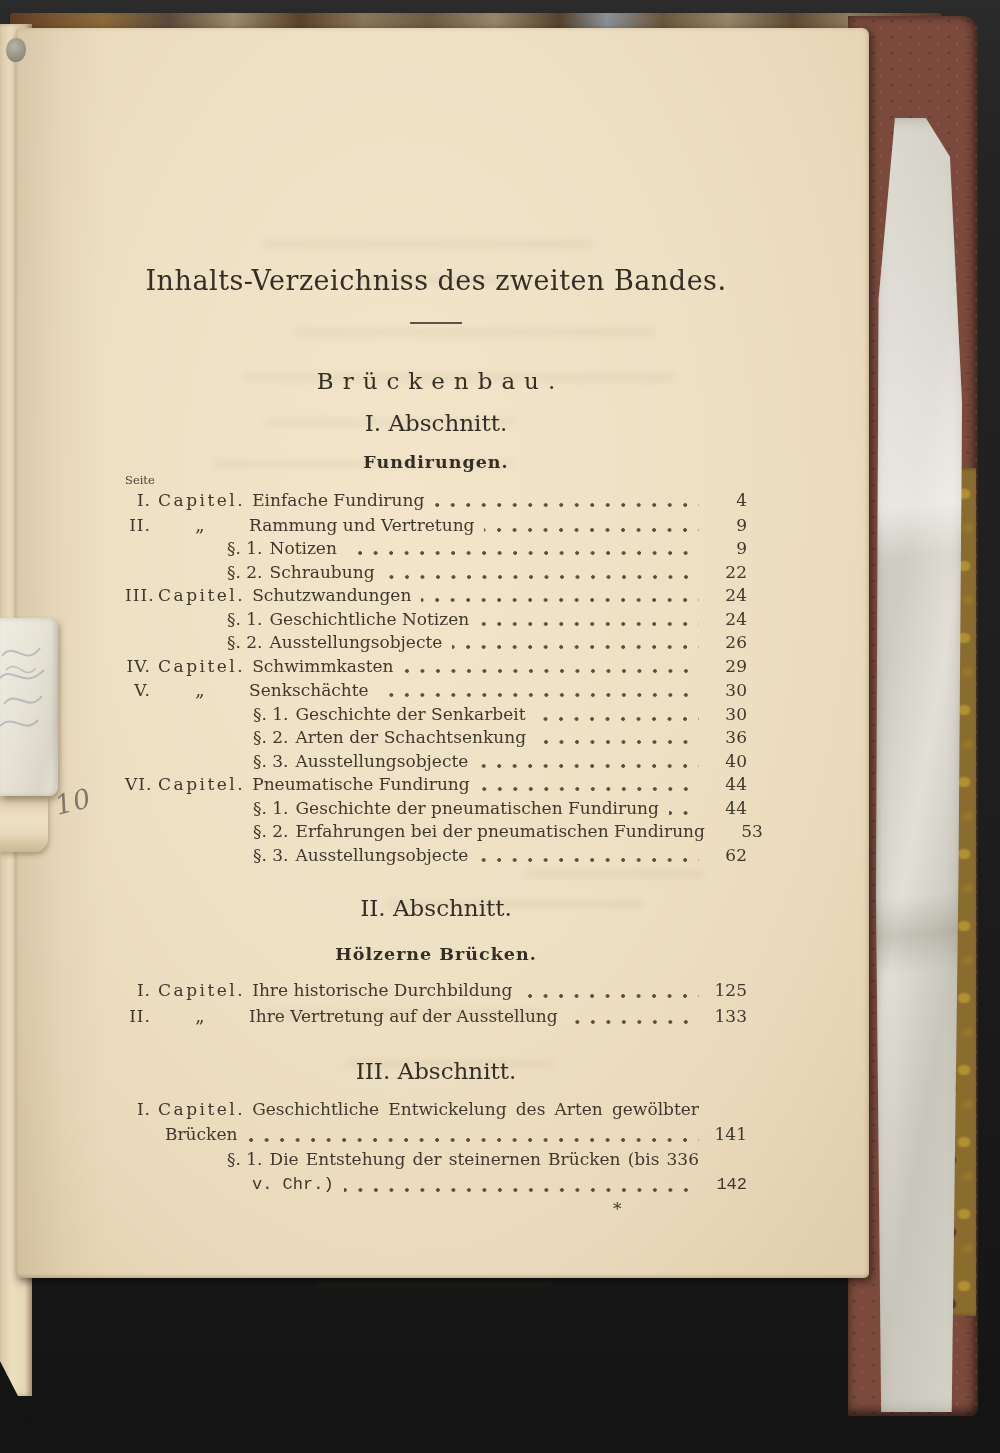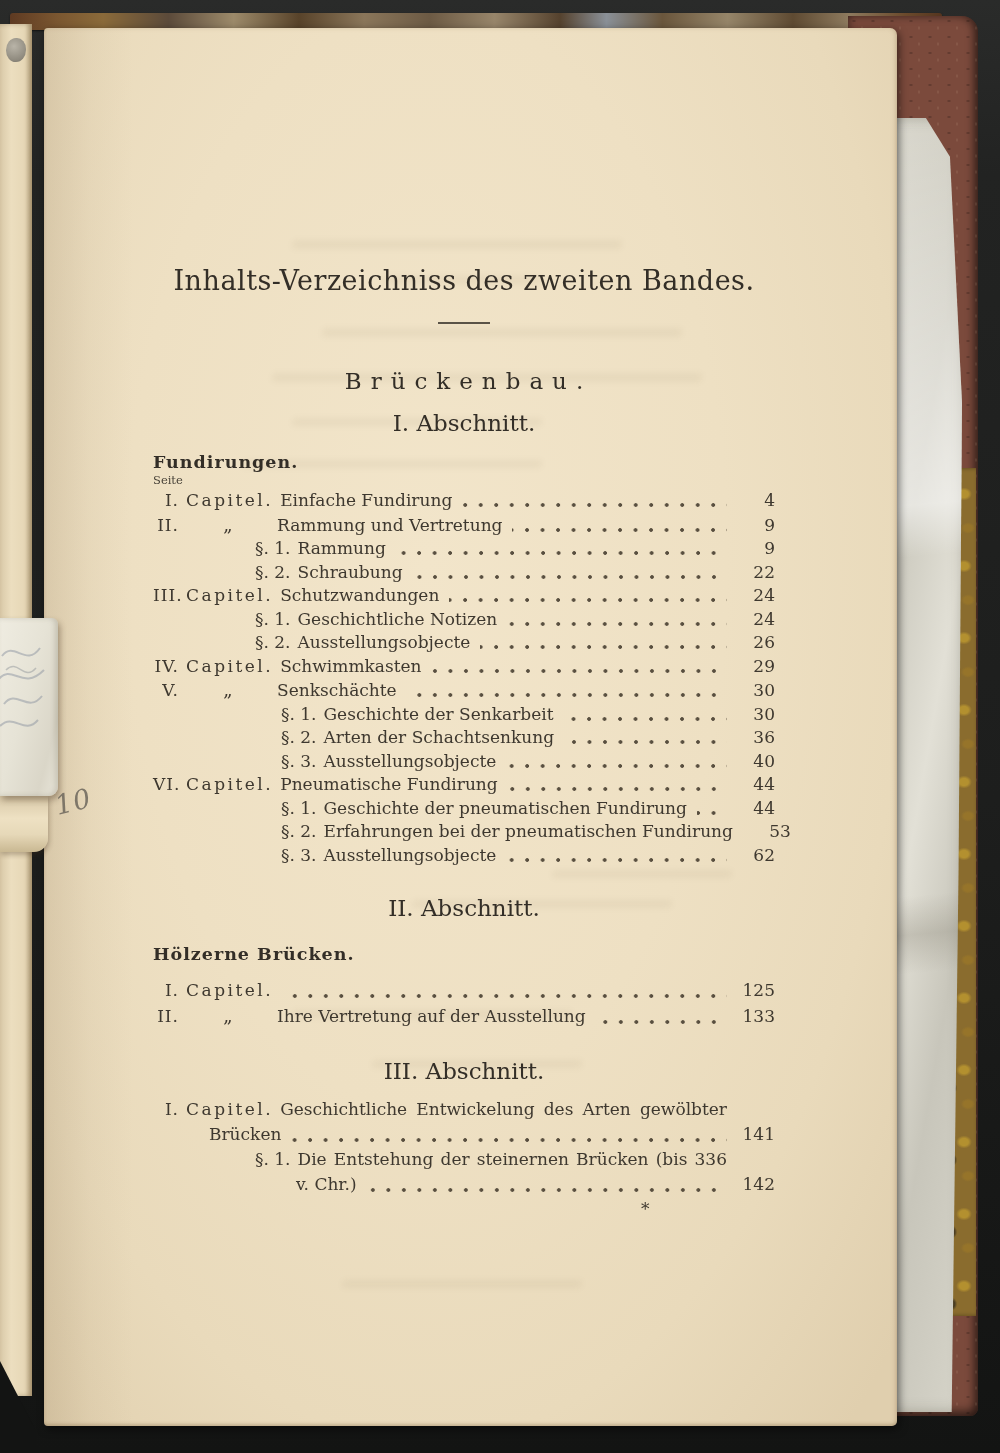--- a/index.html
+++ b/index.html
@@ -56,38 +56,38 @@
 
   
   .under-page{
     position:absolute;left:0;top:24px;width:32px;height:1372px;
     background:linear-gradient(90deg,#d9c9a8 0%,#ecdebf 35%,#e6d7b6 78%,#c9b691 100%);
     box-shadow:inset -3px 0 5px rgba(90,65,35,.35);
   }
 
   
   .page{
-    position:absolute;left:44px;top:28px;width:853px;height:1398px;
+    position:absolute;left:16px;top:28px;width:853px;height:1250px;
     border-radius:4px 7px 5px 4px;
     background:
       linear-gradient(90deg,rgba(120,95,60,.16) 0px,rgba(120,95,60,.05) 46px,rgba(120,95,60,0) 90px),
       radial-gradient(ellipse at 45% 38%,#f2e5ca 0%,#eee0c3 45%,#e9dabb 72%,#e0cfae 95%);
     box-shadow:2px 3px 8px rgba(0,0,0,.55),inset 0 -2px 3px rgba(150,125,90,.35),inset -2px 0 4px rgba(150,125,90,.25);
   }
 
   
   .ghost{position:absolute;background:#7b6a4a;opacity:.07;filter:blur(3px);border-radius:4px;transform:skewX(-4deg);}
 
   
   .content{position:absolute;left:109px;top:0;width:622px;color:#3e382f;}
   .page-title{font-size:27px;font-weight:normal;text-align:center;letter-spacing:.5px;color:#332e27;line-height:38px;margin:234px 0 0 0;}
   .rule{width:52px;border:none;border-top:2px solid #5a5347;margin:22px auto 0;}
   .main-heading{font-size:23px;font-weight:normal;text-align:center;letter-spacing:9px;padding-left:9px;color:#332e27;line-height:30px;margin:42px 0 0 0;}
   .sec-heading{font-size:23px;font-weight:normal;text-align:center;color:#332e27;line-height:30px;margin:0;}
-  .sec-sub{font-size:17.5px;font-weight:bold;text-align:left;letter-spacing:1px;color:#332e27;line-height:22px;margin:0;}
+  .sec-sub{font-size:17.5px;font-weight:bold;text-align:center;letter-spacing:1px;color:#332e27;line-height:22px;margin:0;}
   .seite{font-size:11.5px;text-align:left;color:#4a443a;line-height:13px;margin-top:1px;}
   .s0 .sec-heading{margin-top:12px}
   .s0 .sec-sub{margin-top:13px}
   .s0 .rows{margin-top:2px}
   .s1 .sec-heading{margin-top:26px}
   .s1 .sec-sub{margin-top:20px}
   .s1 .rows{margin-top:13px}
   .s2 .sec-heading{margin-top:27px}
   .s2 .sec-sub{margin-top:18px}
   .s2 .rows{margin-top:11px}
@@ -95,22 +95,22 @@
   .row{display:flex;align-items:baseline;font-size:17px;line-height:23.5px;color:#3e382f;}
   .s1 .row,.s2 .row{line-height:25px;}
   .roman{width:26px;text-align:right;flex:none;letter-spacing:1px;}
   .lbl{margin-left:7px;flex:none;}
   .lbl.capitel{letter-spacing:2.5px;}
   .lbl.ditto{width:84px;text-align:center;font-size:18px;letter-spacing:0;}
   .title{margin-left:7px;flex:none;white-space:nowrap;}
   .row.para{padding-left:95px;}
   .row.para2{padding-left:121px;}
   .row.cont{padding-left:40px;}
-  .row.cont2{padding-left:127px;}
-  .row.cont .title,.row.cont2 .title{margin-left:16px;}
+  .row.cont2{padding-left:127px;font-family:Liberation Mono, monospace;}
+  .row.cont .title,.row.cont2 .title{margin-left:0;}
   .row.justify .title{flex:1;text-align:justify;text-align-last:justify;margin-right:48px;white-space:normal;}
   .dots{flex:1;align-self:flex-end;height:6px;margin:0 8px 4.5px 10px;
     background-image:radial-gradient(circle at 2px 3px,rgba(62,53,40,.85) 1.5px,rgba(62,53,40,0) 2.2px);
     background-size:15.5px 6px;background-repeat:repeat-x;background-position:right bottom;}
   .pg{flex:none;width:40px;text-align:right;}
   .asterisk{margin:2px 0 0 488px;font-size:17px;color:#3e382f;}
 
   
   .flap{
     position:absolute;left:0;top:618px;width:58px;height:178px;z-index:6;
@@ -187,21 +187,21 @@
               </div>
               <div class="row chapter">
                 <span class="roman">II.</span>
                 <span class="lbl ditto">„</span>
                 <span class="title">Rammung und Vertretung</span>
                 <span class="dots"></span>
                 <span class="pg">9</span>
               </div>
               <div class="row para">
                 <span class="lbl para-lbl">§. 1.</span>
-                <span class="title">Rammung</span>
+                <span class="title">Notizen</span>
                 <span class="dots"></span>
                 <span class="pg">9</span>
               </div>
               <div class="row para">
                 <span class="lbl para-lbl">§. 2.</span>
                 <span class="title">Schraubung</span>
                 <span class="dots"></span>
                 <span class="pg">22</span>
               </div>
               <div class="row chapter">
@@ -282,20 +282,21 @@
               </div>
             </div>
           </section>
           <section class="toc-section s1">
             <h3 class="sec-heading">II. Abschnitt.</h3>
             <h4 class="sec-sub">Hölzerne Brücken.</h4>
             <div class="rows">
               <div class="row chapter">
                 <span class="roman">I.</span>
                 <span class="lbl capitel">Capitel.</span>
+                <span class="title">Ihre historische Durchbildung</span>
                 <span class="dots"></span>
                 <span class="pg">125</span>
               </div>
               <div class="row chapter">
                 <span class="roman">II.</span>
                 <span class="lbl ditto">„</span>
                 <span class="title">Ihre Vertretung auf der Ausstellung</span>
                 <span class="dots"></span>
                 <span class="pg">133</span>
               </div>

